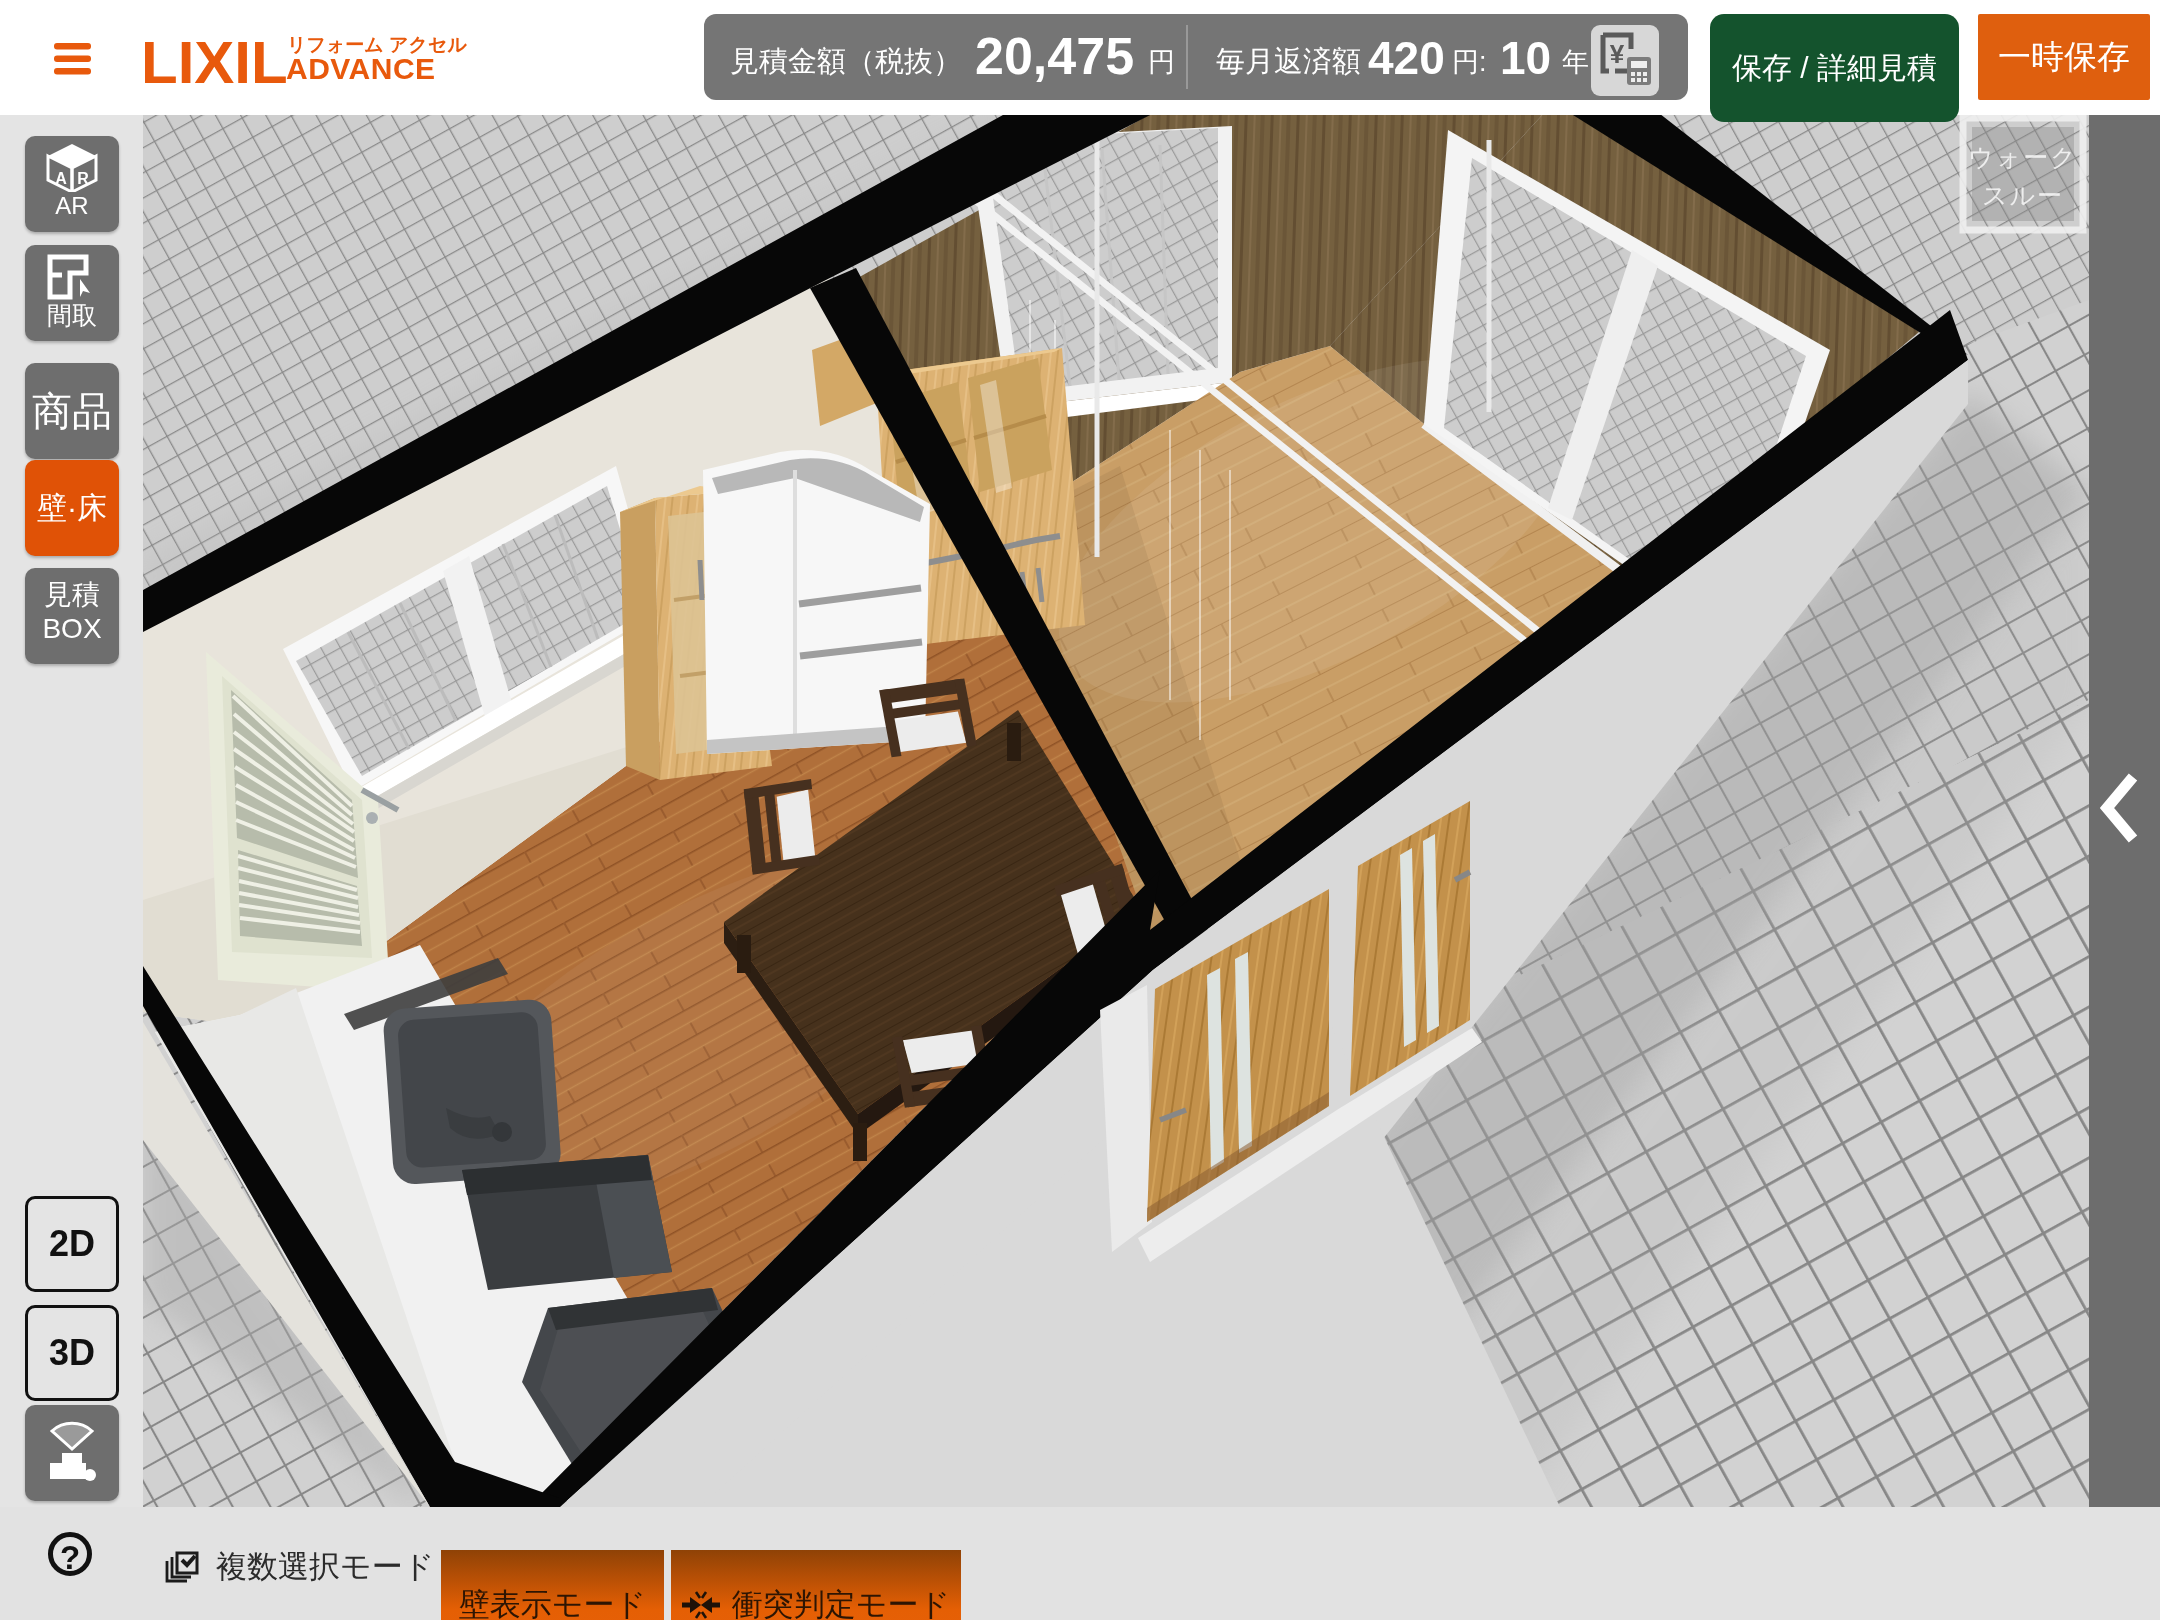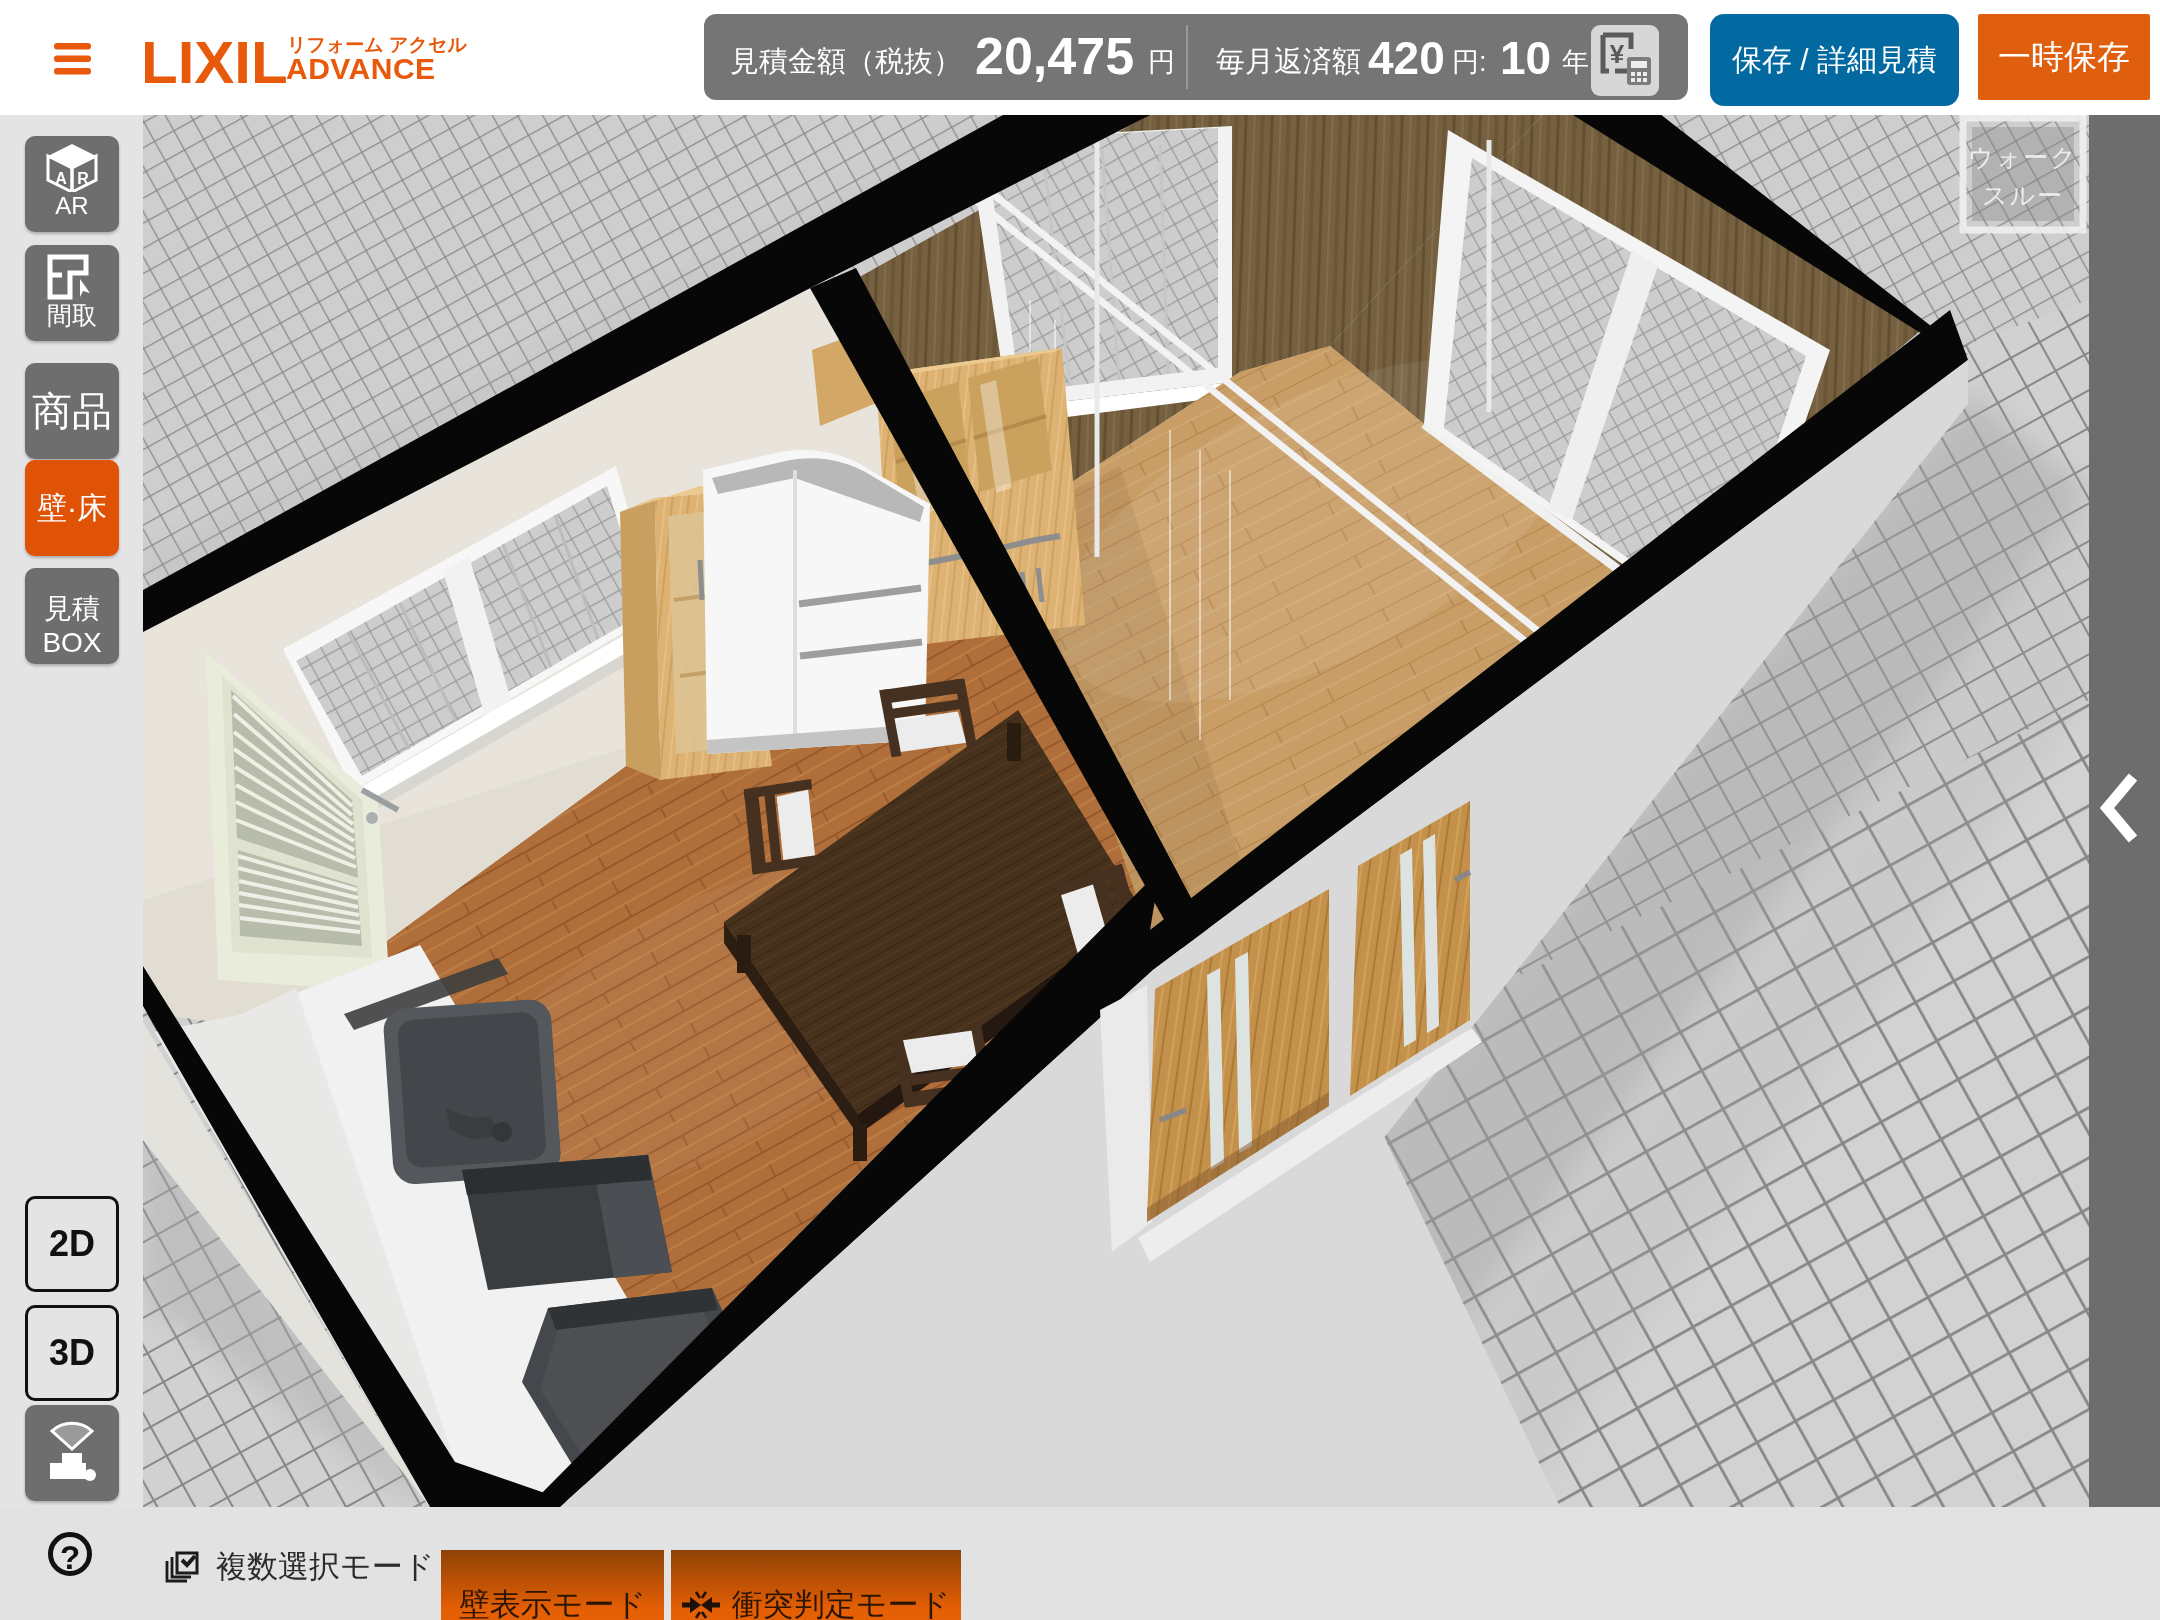--- a/index.html
+++ b/index.html
@@ -335,21 +335,21 @@
     <g fill="#eeeeee">
         <rect x="40" y="47" width="4" height="4"></rect>
         <rect x="46" y="47" width="4" height="4"></rect>
         <rect x="52" y="47" width="4" height="4"></rect>
         <rect x="40" y="53" width="4" height="4"></rect>
         <rect x="46" y="53" width="4" height="4"></rect>
         <rect x="52" y="53" width="4" height="4"></rect>
       </g>
   </svg>
 
-  <div class="abs" style="left:1710px;top:14px;width:249px;height:92px;background:#0369a1;border-radius:14px;color:#ffffff;font-size:30px;display:flex;align-items:center;justify-content:center;white-space:nowrap">保存 / 詳細見積</div>
+  <div class="abs" style="left:1710px;top:14px;width:249px;height:108px;background:#14532d;border-radius:14px;color:#ffffff;font-size:30px;display:flex;align-items:center;justify-content:center;white-space:nowrap">保存 / 詳細見積</div>
 
   <div class="abs" style="left:1978px;top:14px;width:172px;height:86px;background:#df5f0e;border-radius:2px;color:#ffffff;font-size:33px;display:flex;align-items:center;justify-content:center;white-space:nowrap">一時保存</div>
 </div>
 
 <div id="sidebar" class="abs">
 
   <div class="sbtn" style="top:21px">
     <svg width="56" height="50" viewBox="0 0 56 50" style="margin-top:6px">
       <polygon points="28,2 52,14 28,26 4,14" fill="#ffffff"></polygon>
       <polygon points="4,14 28,26 28,50 4,38" fill="none" stroke="#ffffff" stroke-width="3"></polygon>
@@ -366,21 +366,21 @@
       <path d="M4,22 H16" stroke="#ffffff" stroke-width="5"></path>
       <path d="M34,26 l10,14 l-7,-2 l-3,6 Z" fill="#ffffff"></path>
     </svg>
     <div style="font-size:25px;margin-top:-6px">間取</div>
   </div>
 
   <div class="sbtn" style="top:248px;line-height:96px;font-size:40px">商品</div>
 
   <div class="sbtn orange" style="top:345px;line-height:96px;font-size:30px">壁·床</div>
 
-  <div class="sbtn" style="top:453px;font-size:28px;line-height:34px;padding-top:24px">見積<br>BOX</div>
+  <div class="sbtn" style="top:453px;font-size:28px;line-height:34px;padding-top:10px">見積<br>BOX</div>
 
   <div class="sbtn light" style="top:1073px;line-height:90px;font-size:36px;font-weight:bold">2D</div>
 
   <div class="sbtn light" style="top:1182px;line-height:90px;font-size:36px;font-weight:bold">3D</div>
 
   <div class="sbtn" style="top:1290px">
     <svg width="60" height="62" viewBox="0 0 60 62" style="margin-top:16px">
       <path d="M30,28 L10,10 A30,30 0 0 1 50,10 Z" fill="#9a9a9a" stroke="#ffffff" stroke-width="3"></path>
       <rect x="20" y="32" width="20" height="10" fill="#ffffff"></rect>
       <rect x="8" y="42" width="36" height="16" fill="#ffffff"></rect>

